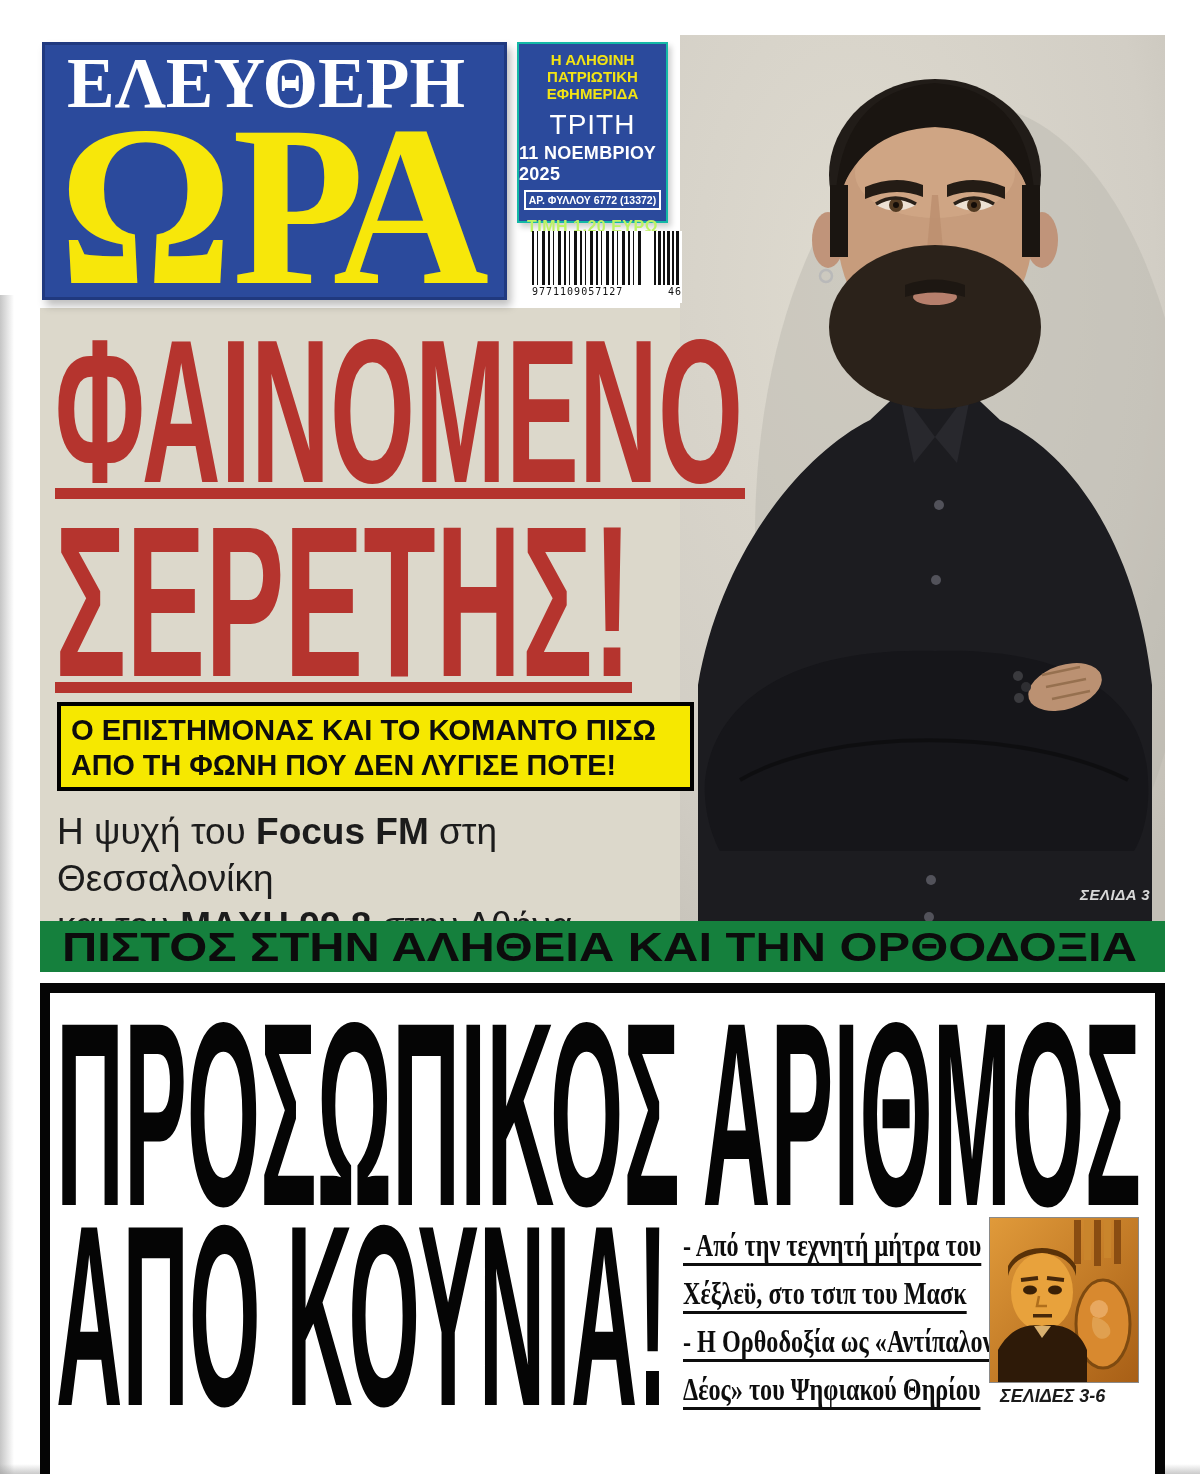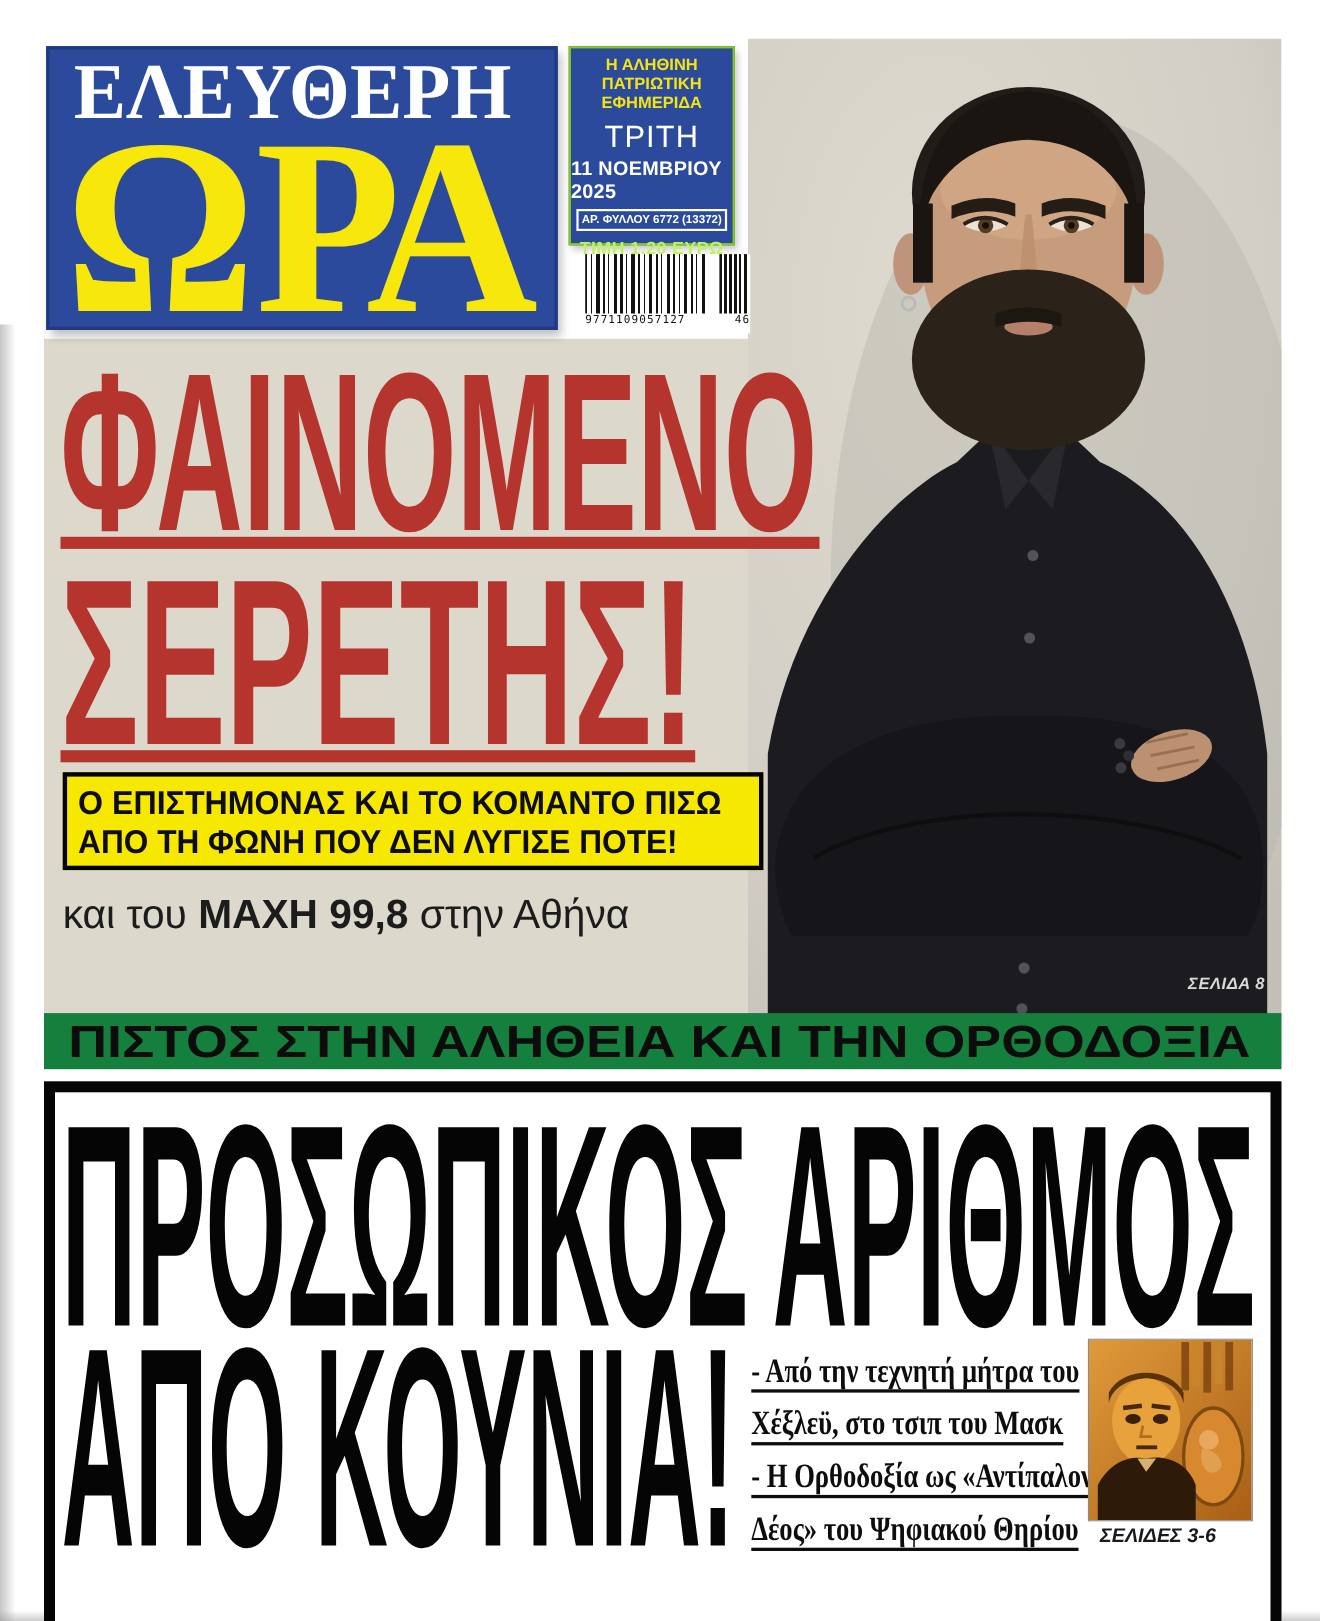--- a/index.html
+++ b/index.html
@@ -12,21 +12,21 @@
     background:linear-gradient(0deg,rgba(150,150,150,.5),rgba(255,255,255,0));}
 
   
   .masthead{position:absolute;left:42px;top:42px;width:465px;height:258px;
     background:#2b4a9c;border:3px solid #20397f;box-sizing:border-box;z-index:3;
     box-shadow:4px 6px 8px rgba(0,0,0,.25);}
   .masthead svg{overflow:visible;display:block;}
 
   
   .infobox{position:absolute;left:517px;top:42px;width:151px;height:181px;
-    background:#2b4a9c;border:2px solid #84cc16;box-sizing:border-box;z-index:3;
+    background:#2b4a9c;border:2px solid #14b8a6;box-sizing:border-box;z-index:3;
     display:flex;flex-direction:column;align-items:center;padding-top:7px;
     box-shadow:3px 4px 6px rgba(0,0,0,.2);}
   .tagline{color:#f3e413;font-weight:bold;font-size:15px;line-height:17px;text-align:center;}
   .info-divider{width:108px;height:2px;background:#cfd6ea;margin:5px 0 3px 0;}
   .info-day{color:#ffffff;font-size:28px;letter-spacing:1px;line-height:30px;}
   .info-date{color:#ffffff;font-size:18px;font-weight:bold;margin-top:3px;letter-spacing:.3px;}
   .info-issue{color:#ffffff;font-size:10.5px;font-weight:bold;border:2px solid #ffffff;
     padding:2px 3px;margin-top:5px;white-space:nowrap;}
   .info-price{color:#bef264;font-size:16px;font-weight:bold;margin-top:8px;letter-spacing:.5px;}
 
@@ -151,21 +151,21 @@
 
       <path d="M252,160 L246,225 Q255,238 264,225 L258,160 Z" fill="#bd9070" opacity=".9"></path>
       <ellipse cx="244" cy="231" rx="5" ry="3" fill="#9a7154"></ellipse>
       <ellipse cx="266" cy="231" rx="5" ry="3" fill="#9a7154"></ellipse>
 
       <ellipse cx="255" cy="292" rx="106" ry="82" fill="#2b221a"></ellipse>
       <ellipse cx="255" cy="262" rx="22" ry="8" fill="#b67f6c"></ellipse>
       <path d="M225,250 Q255,239 285,250 L285,262 Q255,253 225,262 Z" fill="#1d1712"></path>
     </svg>
   </div>
-  <div class="pageref-lead">ΣΕΛΙΔΑ 8</div>
+  <div class="pageref-lead">ΣΕΛΙΔΑ 3</div>
 
   <div class="masthead">
     <svg width="459" height="252" viewBox="0 0 459 252">
       <text x="22" y="62" font-size="72" font-weight="bold" fill="#ffffff" class="serif" textLength="398" lengthAdjust="spacingAndGlyphs">ΕΛΕΥΘΕΡΗ</text>
       <text x="14" y="238" font-size="228" font-weight="bold" fill="#f7e70a" class="serif" textLength="430" lengthAdjust="spacingAndGlyphs">ΩΡΑ</text>
     </svg>
   </div>
 
   <div class="infobox">
     <div class="tagline">Η ΑΛΗΘΙΝΗ</div>
@@ -198,20 +198,21 @@
   </svg>
 
   <div class="kicker">
     <svg width="629" height="81" viewBox="0 0 629 81">
       <text x="10" y="34" font-size="30" font-weight="bold" fill="#0d0d0d" textLength="585" lengthAdjust="spacingAndGlyphs">Ο ΕΠΙΣΤΗΜΟΝΑΣ ΚΑΙ ΤΟ ΚΟΜΑΝΤΟ ΠΙΣΩ</text>
       <text x="10" y="69" font-size="30" font-weight="bold" fill="#0d0d0d" textLength="545" lengthAdjust="spacingAndGlyphs">ΑΠΟ ΤΗ ΦΩΝΗ ΠΟΥ ΔΕΝ ΛΥΓΙΣΕ ΠΟΤΕ!</text>
     </svg>
   </div>
 
   <div class="subhead">
+    <div><span>Η ψυχή του </span><b>Focus FM</b><span> στη Θεσσαλονίκη</span></div>
     <div><span>και του </span><b>ΜΑΧΗ 99,8</b><span> στην Αθήνα</span></div>
   </div>
 
   <div class="banner">
     <svg width="1125" height="51" viewBox="0 0 1125 51">
       <text x="22" y="40" font-size="41" font-weight="bold" fill="#0c0c0c" textLength="1075" lengthAdjust="spacingAndGlyphs">ΠΙΣΤΟΣ ΣΤΗΝ ΑΛΗΘΕΙΑ ΚΑΙ ΤΗΝ ΟΡΘΟΔΟΞΙΑ</text>
     </svg>
   </div>
 
   <div class="storybox">

